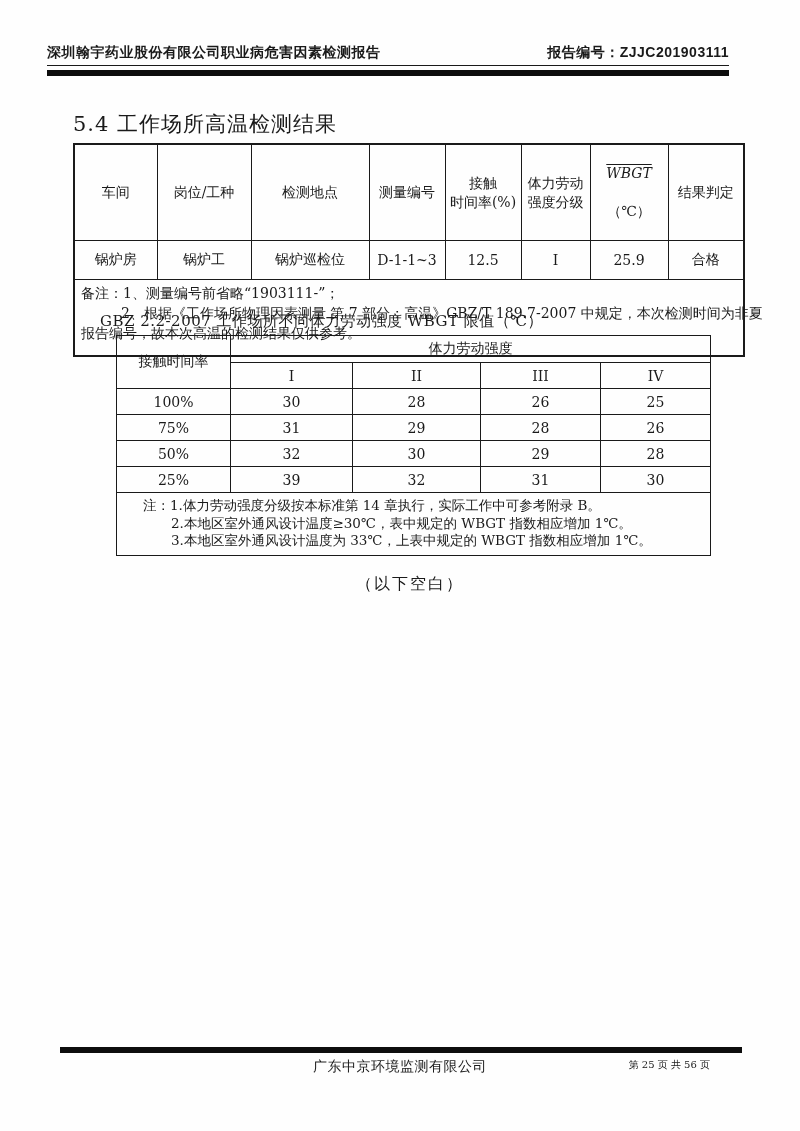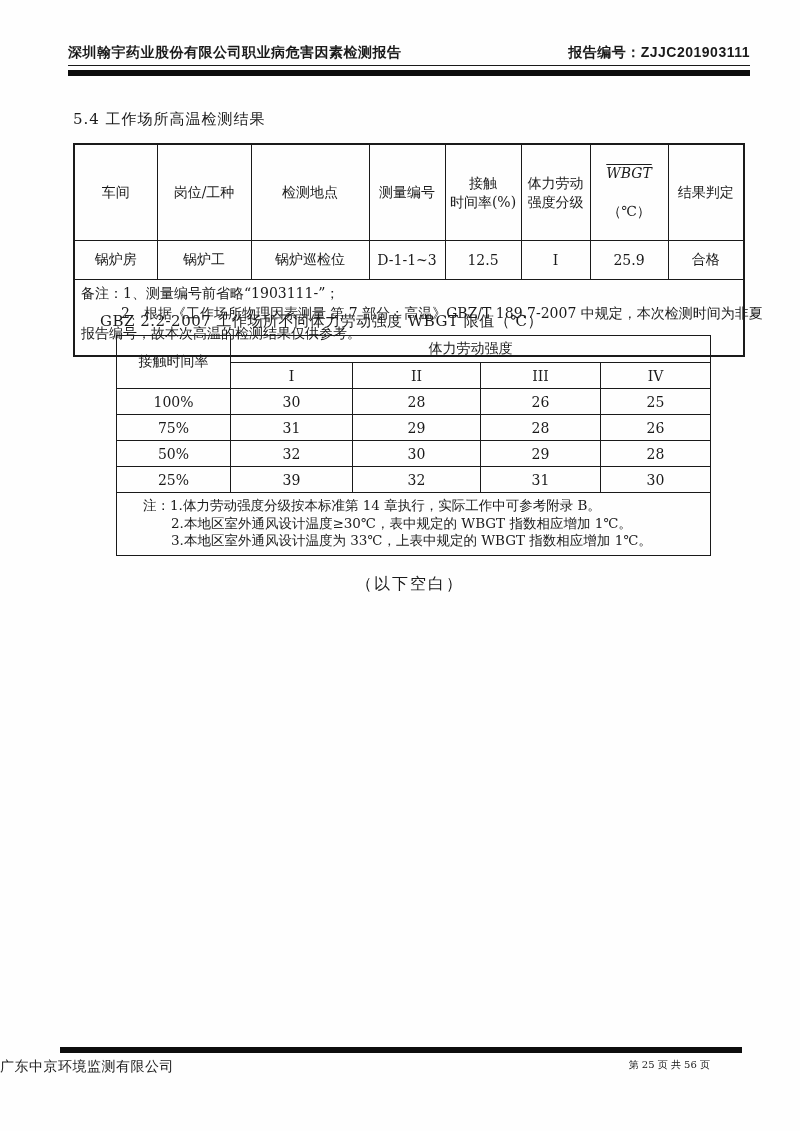--- a/index.html
+++ b/index.html
@@ -14,21 +14,21 @@
     width: 800px;
     height: 1131px;
     background: #fefefe;
     overflow: hidden;
   }
 
   
   .header {
     position: absolute;
     top: 44px;
-    left: 68px;
+    left: 47px;
     width: 682px;
   }
   .header-row {
     display: flex;
     justify-content: space-between;
     align-items: baseline;
     font-family: "Liberation Sans", "DejaVu Sans", sans-serif;
     font-weight: 700;
     font-size: 14px;
     letter-spacing: 0.5px;
@@ -42,21 +42,21 @@
     height: 6px;
     background: #0d0d0d;
   }
 
   
   .section-title {
     position: absolute;
     top: 110px;
     left: 73px;
     margin: 0;
-    font-size: 15px;
+    font-size: 21px;
     font-weight: 400;
     letter-spacing: 1px;
   }
 
   
   table {
     border-collapse: collapse;
     table-layout: fixed;
   }
   th, td {
@@ -144,21 +144,21 @@
     left: 60px;
     width: 682px;
     height: 6px;
     background: #0d0d0d;
   }
   .footer-company {
     position: absolute;
     top: 1058px;
     left: 0;
     width: 800px;
-    text-align: left;
+    text-align: center;
     font-size: 14px;
     letter-spacing: 0.5px;
   }
   .footer-page {
     position: absolute;
     top: 1058px;
     right: 90px;
     font-size: 10px;
   }
 </style>

